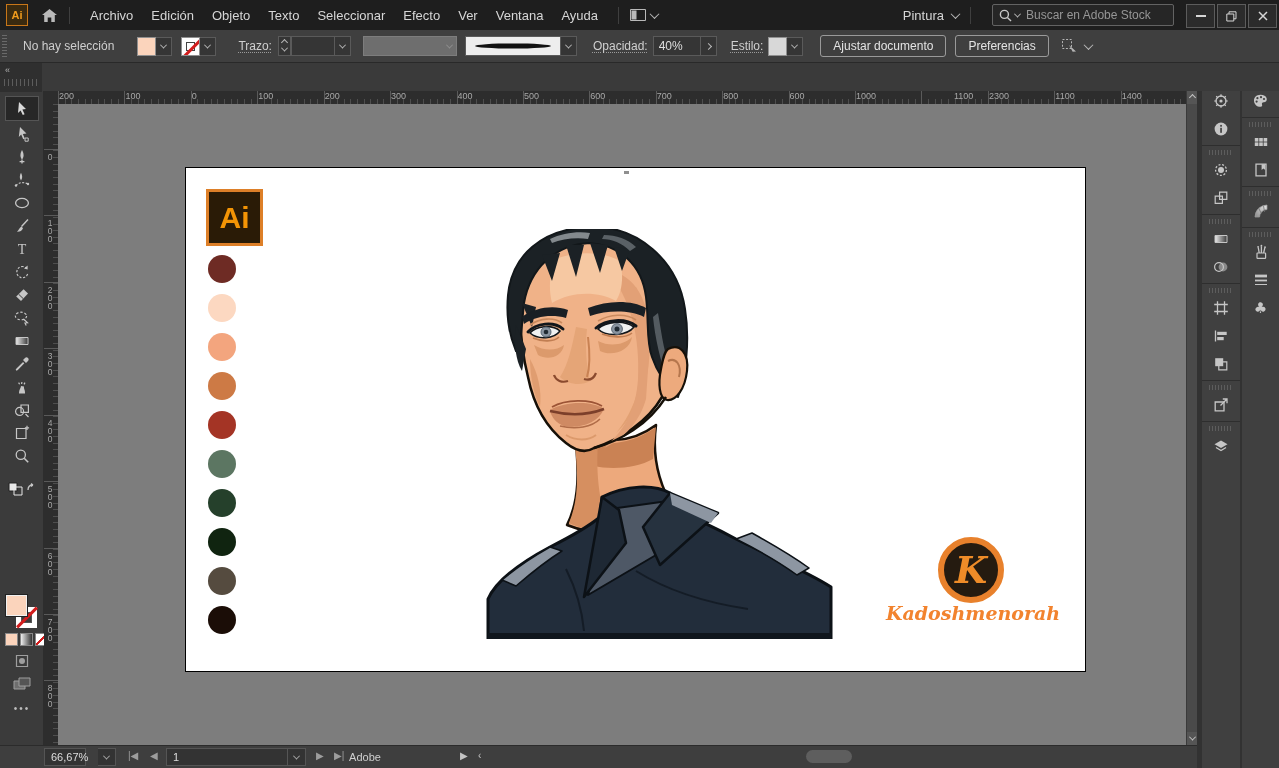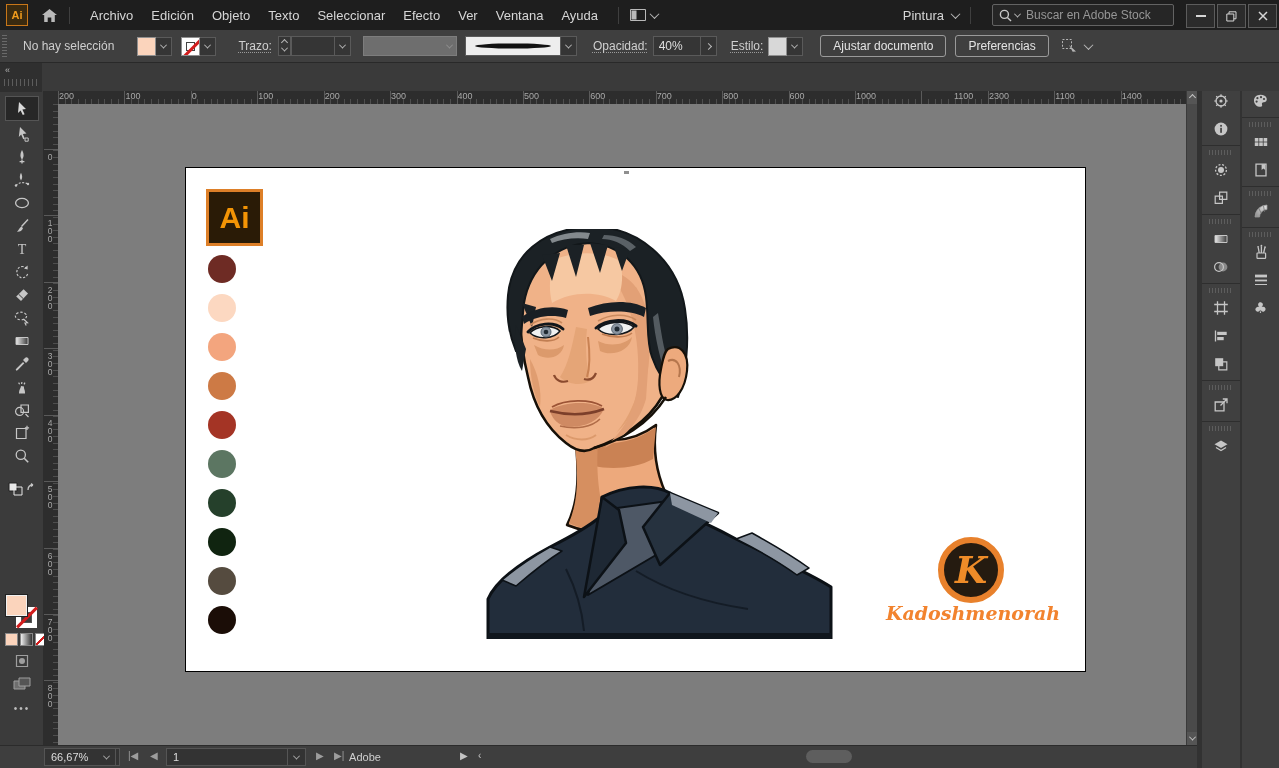--- a/index.html
+++ b/index.html
@@ -502,21 +502,21 @@
       <span class="chev up"></span>
     </div>
   <div class="scroll-arrow" style="bottom:0;">
       <span class="chev"></span>
     </div>
 </div>
 <div id="hthumb"></div>
 <div class="redglow"></div>
 
 <div id="statusbar">
-  <div class="sb-field" style="left:44px;width:76px;">66,67%</div>
+  <div class="sb-field" style="left:44px;width:42px;">66,67%</div>
   <div class="sb-chev" style="left:98px;">
       <span class="chev" style="width:4px;height:4px;border-color:#aaa;"></span>
     </div>
   <span class="sb-glyph" style="left:128px;">|◀</span>
   <span class="sb-glyph" style="left:150px;">◀</span>
   <div class="sb-field" style="left:166px;width:122px;">1</div>
   <div class="sb-chev" style="left:288px;">
       <span class="chev" style="width:4px;height:4px;border-color:#aaa;"></span>
     </div>
   <span class="sb-glyph" style="left:316px;">▶</span>

